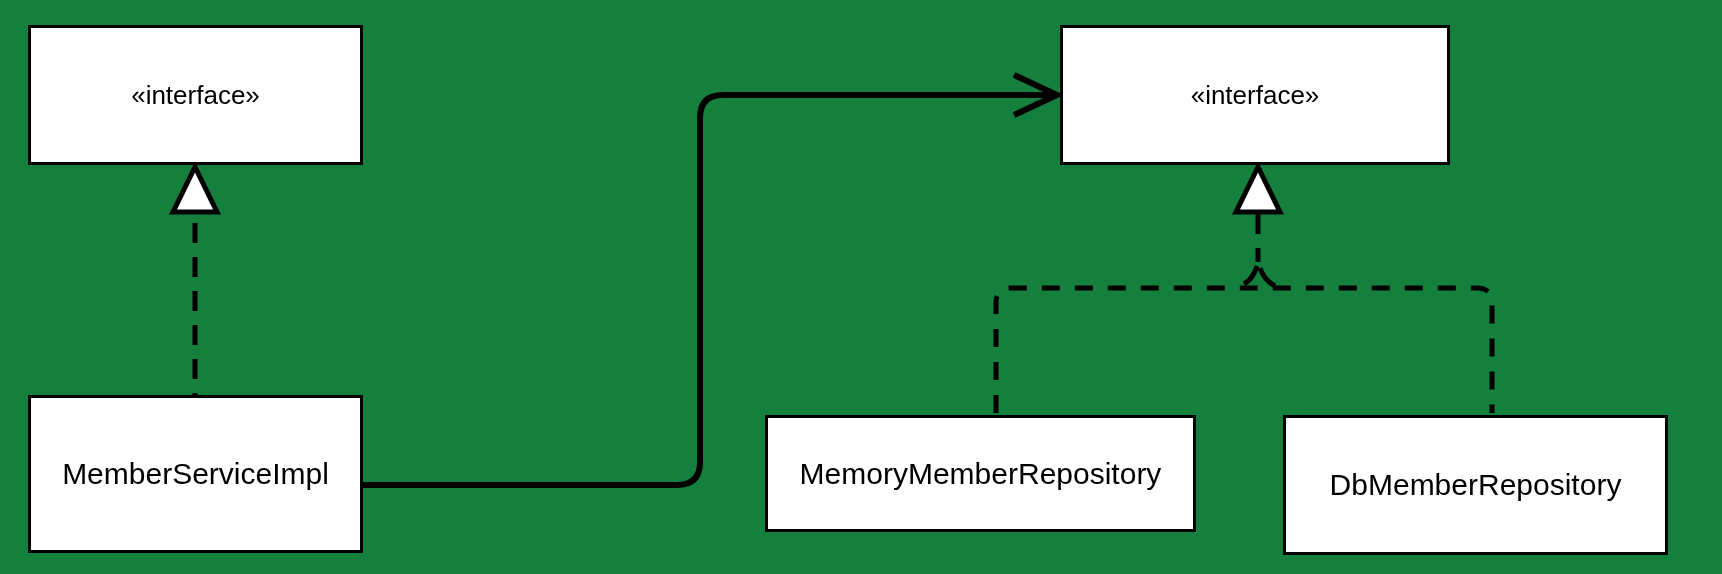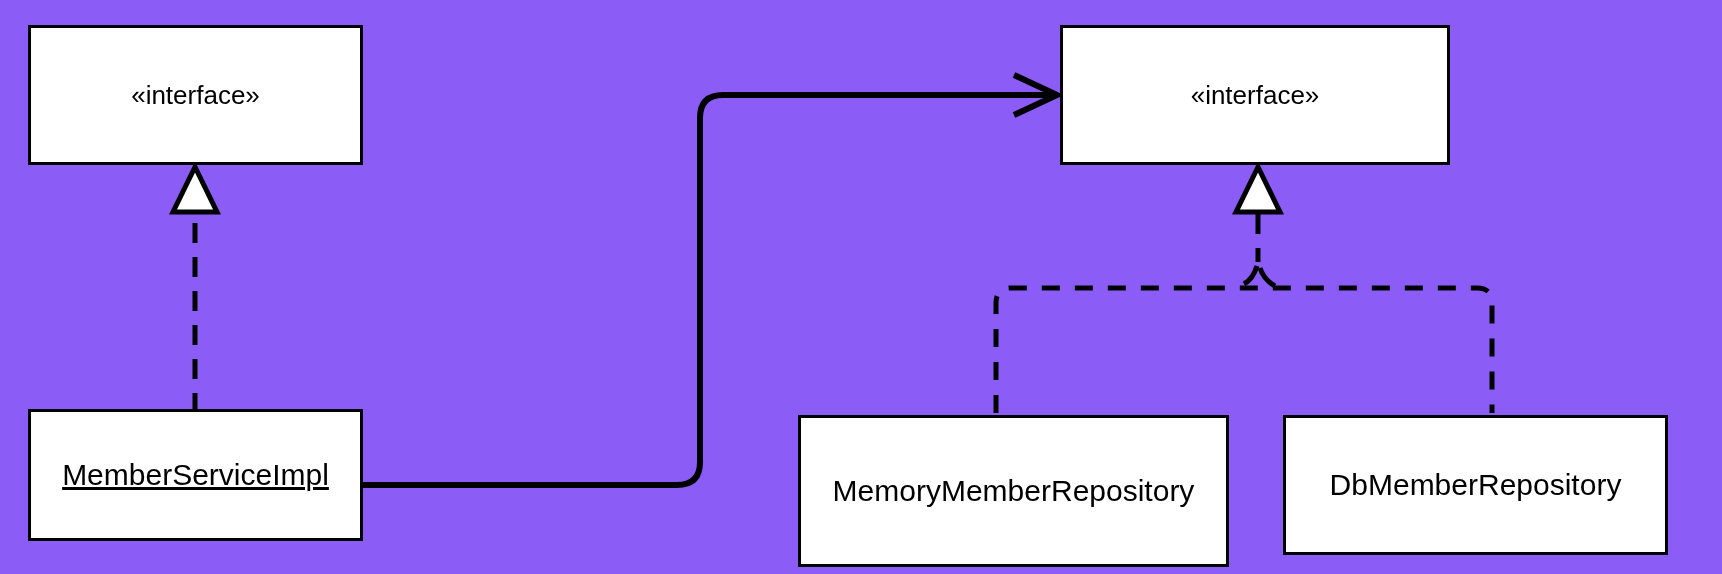--- a/index.html
+++ b/index.html
@@ -4,21 +4,21 @@
 <style>
   html, body {
     margin: 0;
     padding: 0;
     background: #ffffff;
   }
   .canvas {
     position: relative;
     width: 1722px;
     height: 574px;
-    background: #8b5cf6;
+    background: #15803d;
     font-family: "Liberation Sans", sans-serif;
     color: #000000;
     overflow: hidden;
   }
   .edges-svg {
     position: absolute;
     left: 0;
     top: 0;
     width: 1722px;
     height: 574px;
@@ -48,22 +48,22 @@
   }
   .class-name-plain {
     font-size: 30px;
     font-weight: 400;
     line-height: 36px;
     white-space: nowrap;
   }
   
   #box-member-service        { left: 28px;   top: 25px;  width: 335px; height: 140px; }
   #box-member-repository     { left: 1060px; top: 25px;  width: 390px; height: 140px; }
-  #box-member-service-impl   { left: 28px;   top: 409px; width: 335px; height: 132px; text-decoration: underline; }
-  #box-memory-member-repo    { left: 798px;  top: 415px; width: 431px; height: 152px; justify-content: center; }
+  #box-member-service-impl   { left: 28px;   top: 395px; width: 335px; height: 158px; }
+  #box-memory-member-repo    { left: 765px;  top: 415px; width: 431px; height: 117px; justify-content: center; }
   #box-db-member-repo        { left: 1283px; top: 415px; width: 385px; height: 140px; }
 </style>
 </head>
 <body>
 
 <div class="canvas">
 
   <svg class="edges-svg" viewBox="0 0 1722 574">
     
     <path d="M 195 413 L 195 214" stroke="#000000" stroke-width="5" stroke-dasharray="20 14" fill="none"></path>

